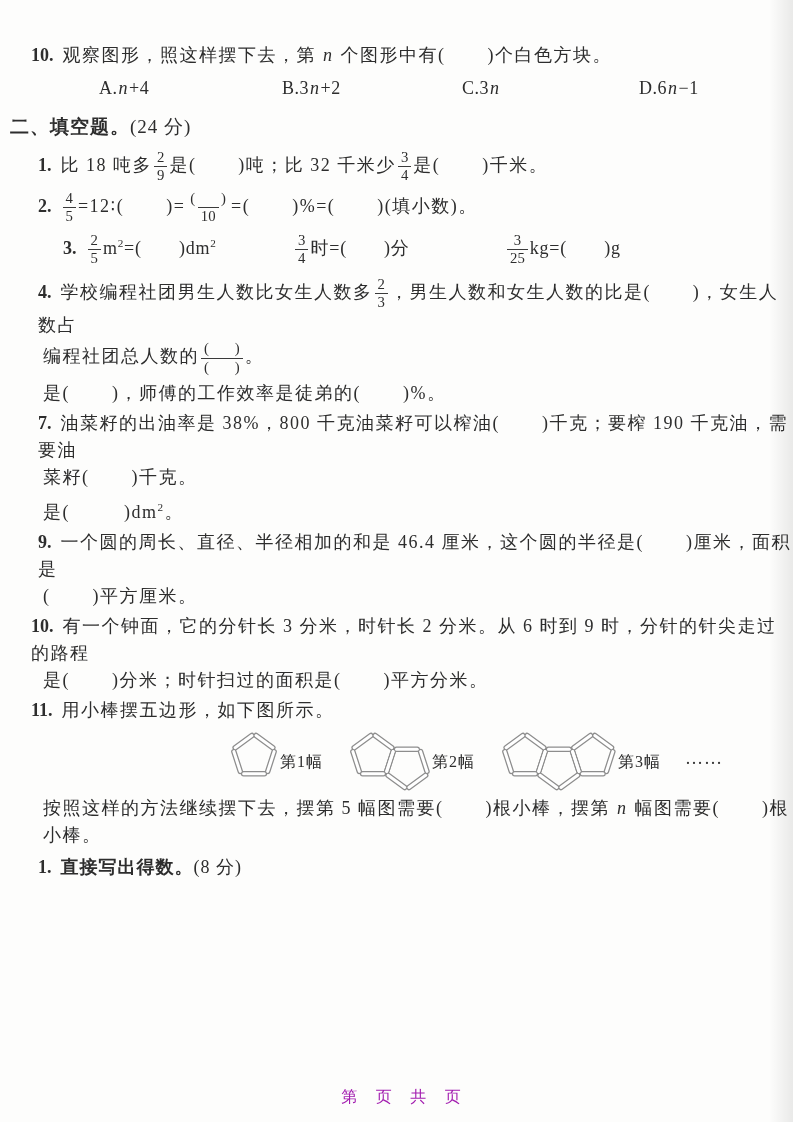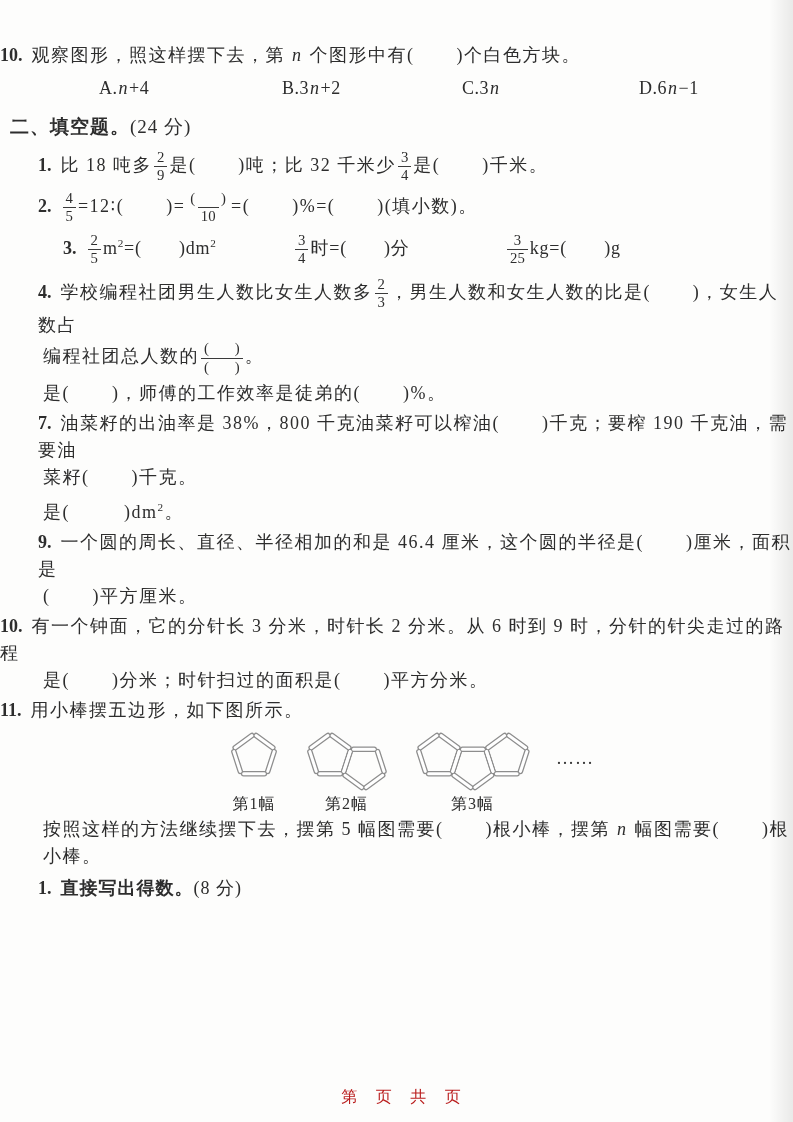--- a/index.html
+++ b/index.html
@@ -11,21 +11,21 @@
   }
   .page::after {
     content:""; position:absolute; top:0; right:0; width:24px; height:100%;
     background:linear-gradient(to right, rgba(0,0,0,0), rgba(0,0,0,0.08));
     pointer-events:none;
   }
   .content { padding-top:42px; }
   .ln { line-height:27px; white-space:pre-wrap; }
   .ln .rich { letter-spacing:1.5px; }
   .first  { padding-left:38px; }
-  .first2 { }
+  .first2 { padding-left:31px; }
   .cont   { padding-left:43px; }
   .qnum { font-weight:bold; margin-right:9px; letter-spacing:0; }
   .q { margin-bottom:3px; }
   .opts {
     display:grid; grid-template-columns:183px 180px 177px 1fr;
     padding-left:99px; line-height:27px; margin:6px 0 4px;
     letter-spacing:0.5px;
   }
   .sec { margin:12px 0 8px 10px; font-size:19px; letter-spacing:1px; line-height:26px; }
   .sec .sec-title { font-weight:bold; }
@@ -39,27 +39,27 @@
   .frac .num { padding:0 3px; }
   .frac .den { padding:0 3px; border-top:1.4px solid #3a3a3a; }
   sup { font-size:0.62em; }
   i { font-style:italic; padding:0 1px; }
   .q3row {
     display:grid; grid-template-columns:230px 212px 1fr;
     padding-left:63px; align-items:center; margin:4px 0 6px;
     white-space:pre-wrap; letter-spacing:0.8px;
   }
   .figs { display:flex; align-items:flex-start; gap:24px; padding-left:228px; margin:6px 0 2px; }
-  .figblock { display:flex; flex-direction:column; align-items:center; }
+  .figblock { display:flex; align-items:center; }
   .figlabel { font-size:16px; margin-top:1px; letter-spacing:1px; line-height:20px; }
   .dots { margin-top:18px; font-size:18px; letter-spacing:1px; color:#3a3a3a; }
   .footer {
     position:absolute; left:16px; right:0; bottom:14px; text-align:center;
     font-family:"Liberation Sans","DejaVu Sans",sans-serif;
-    font-size:16px; letter-spacing:7px; color:#b91c1c;
+    font-size:16px; letter-spacing:7px; color:#a21caf;
   }
 </style>
 </head>
 <body>
 
 <div class="page">
   <div class="content">
 
     <div class="q">
       <div class="ln first2"><b class="qnum">10.</b><span class="rich">观察图形，照这样摆下去，第 <i>n</i> 个图形中有(       )个白色方块。</span></div>

